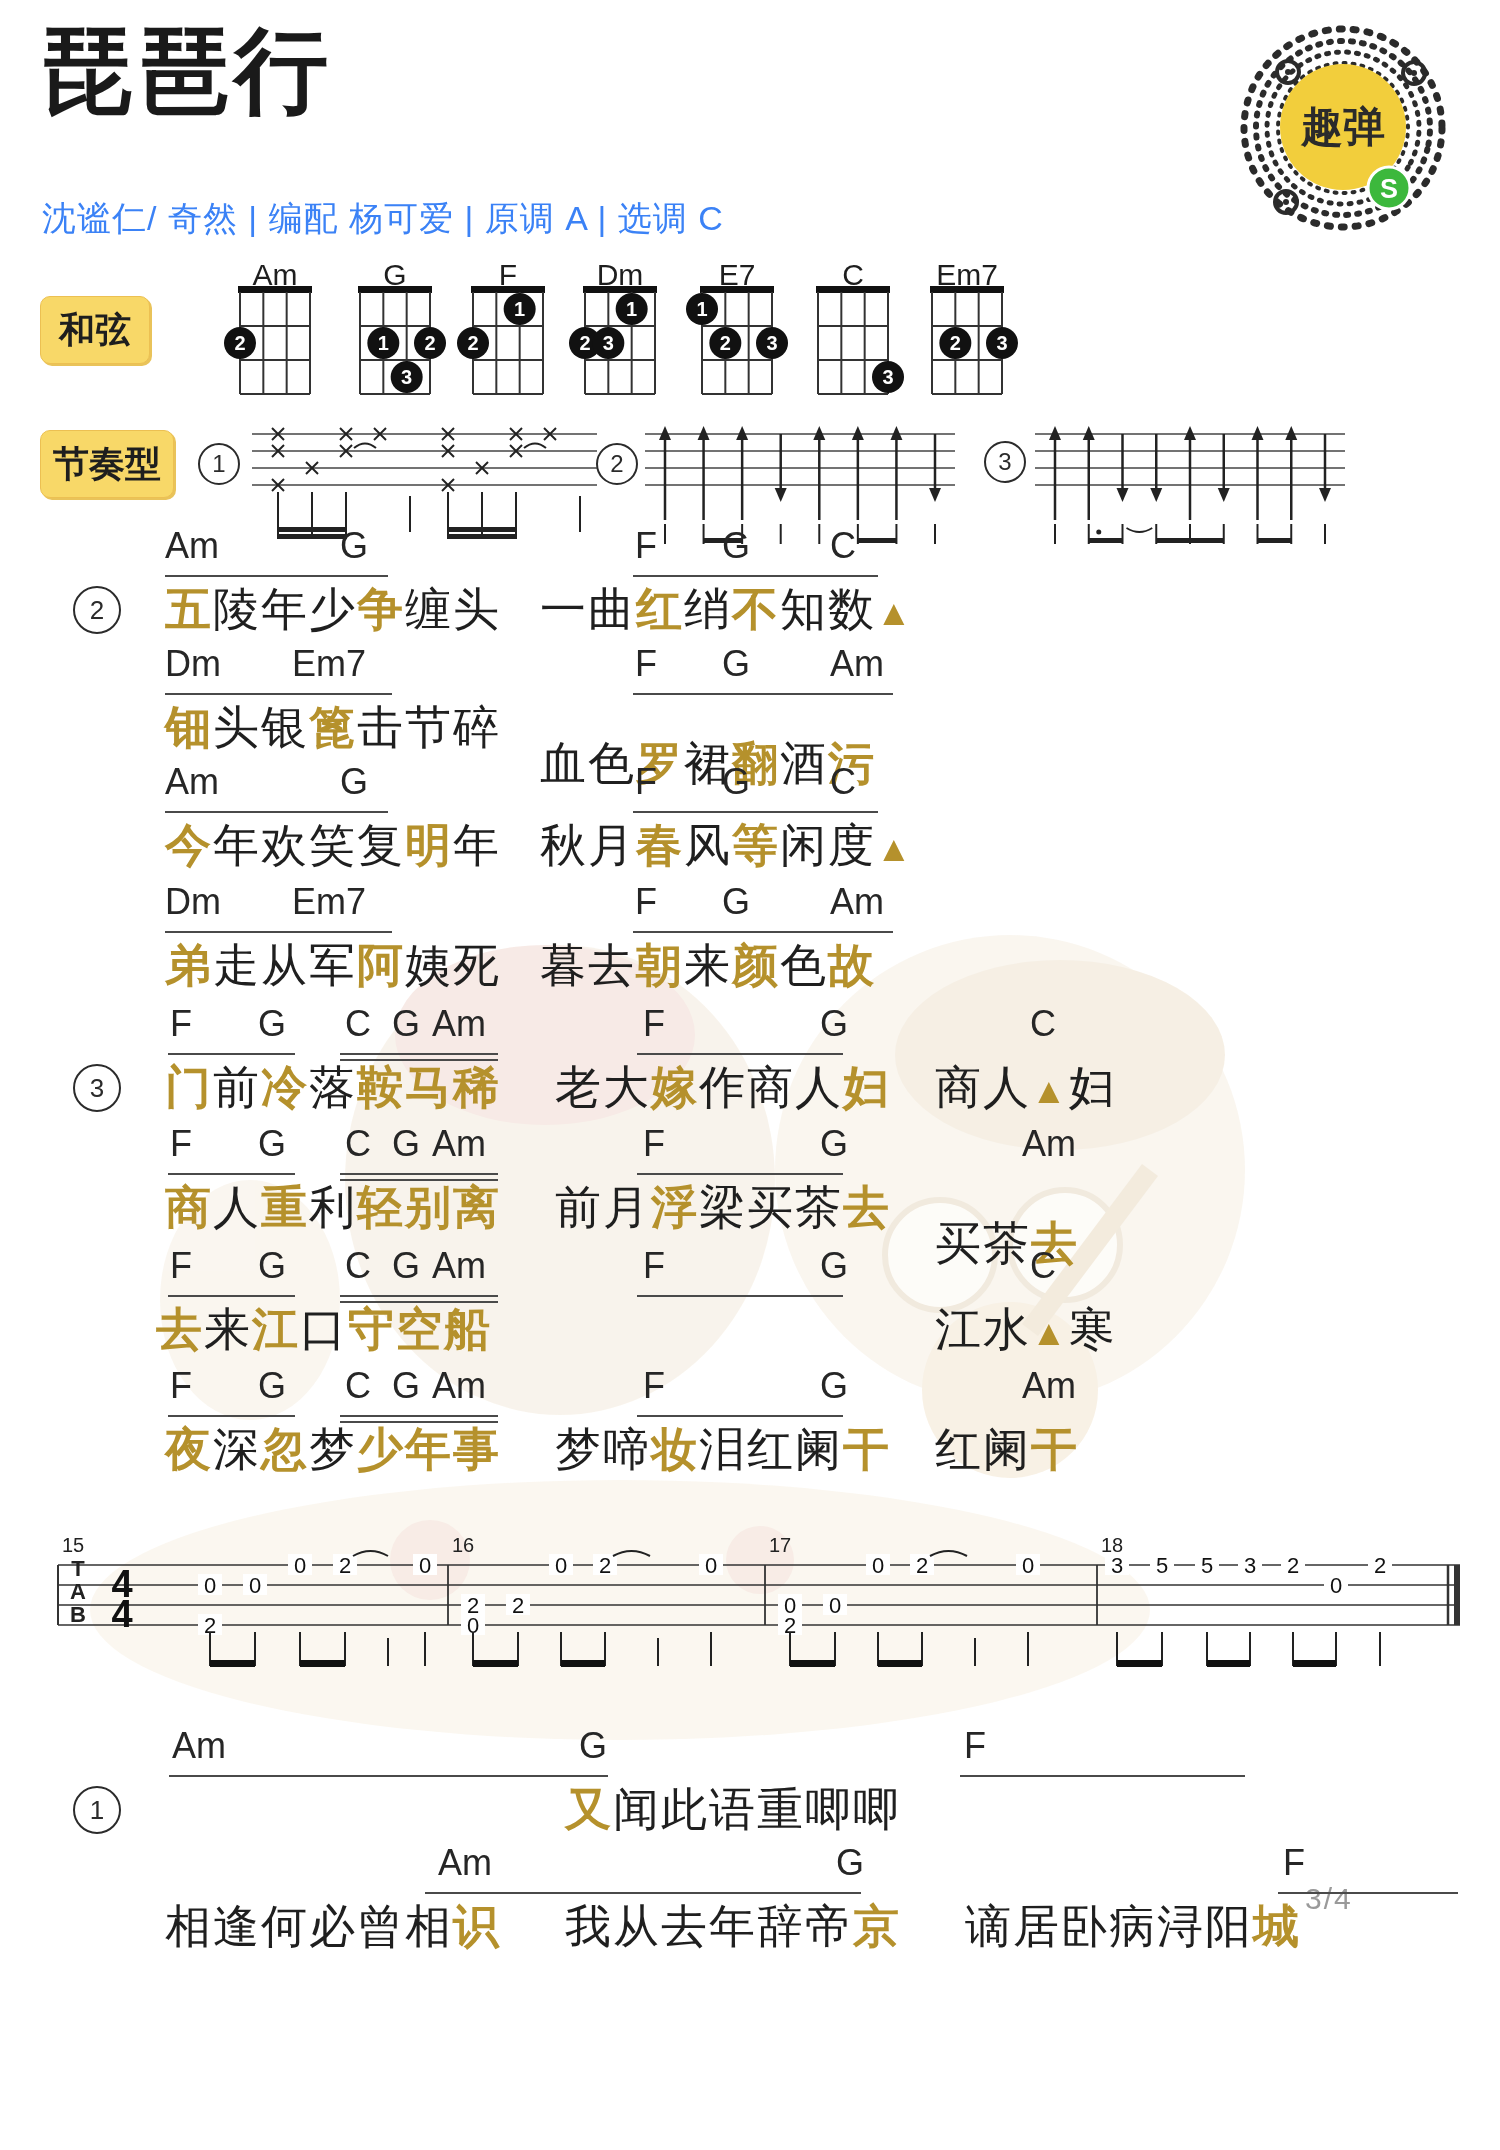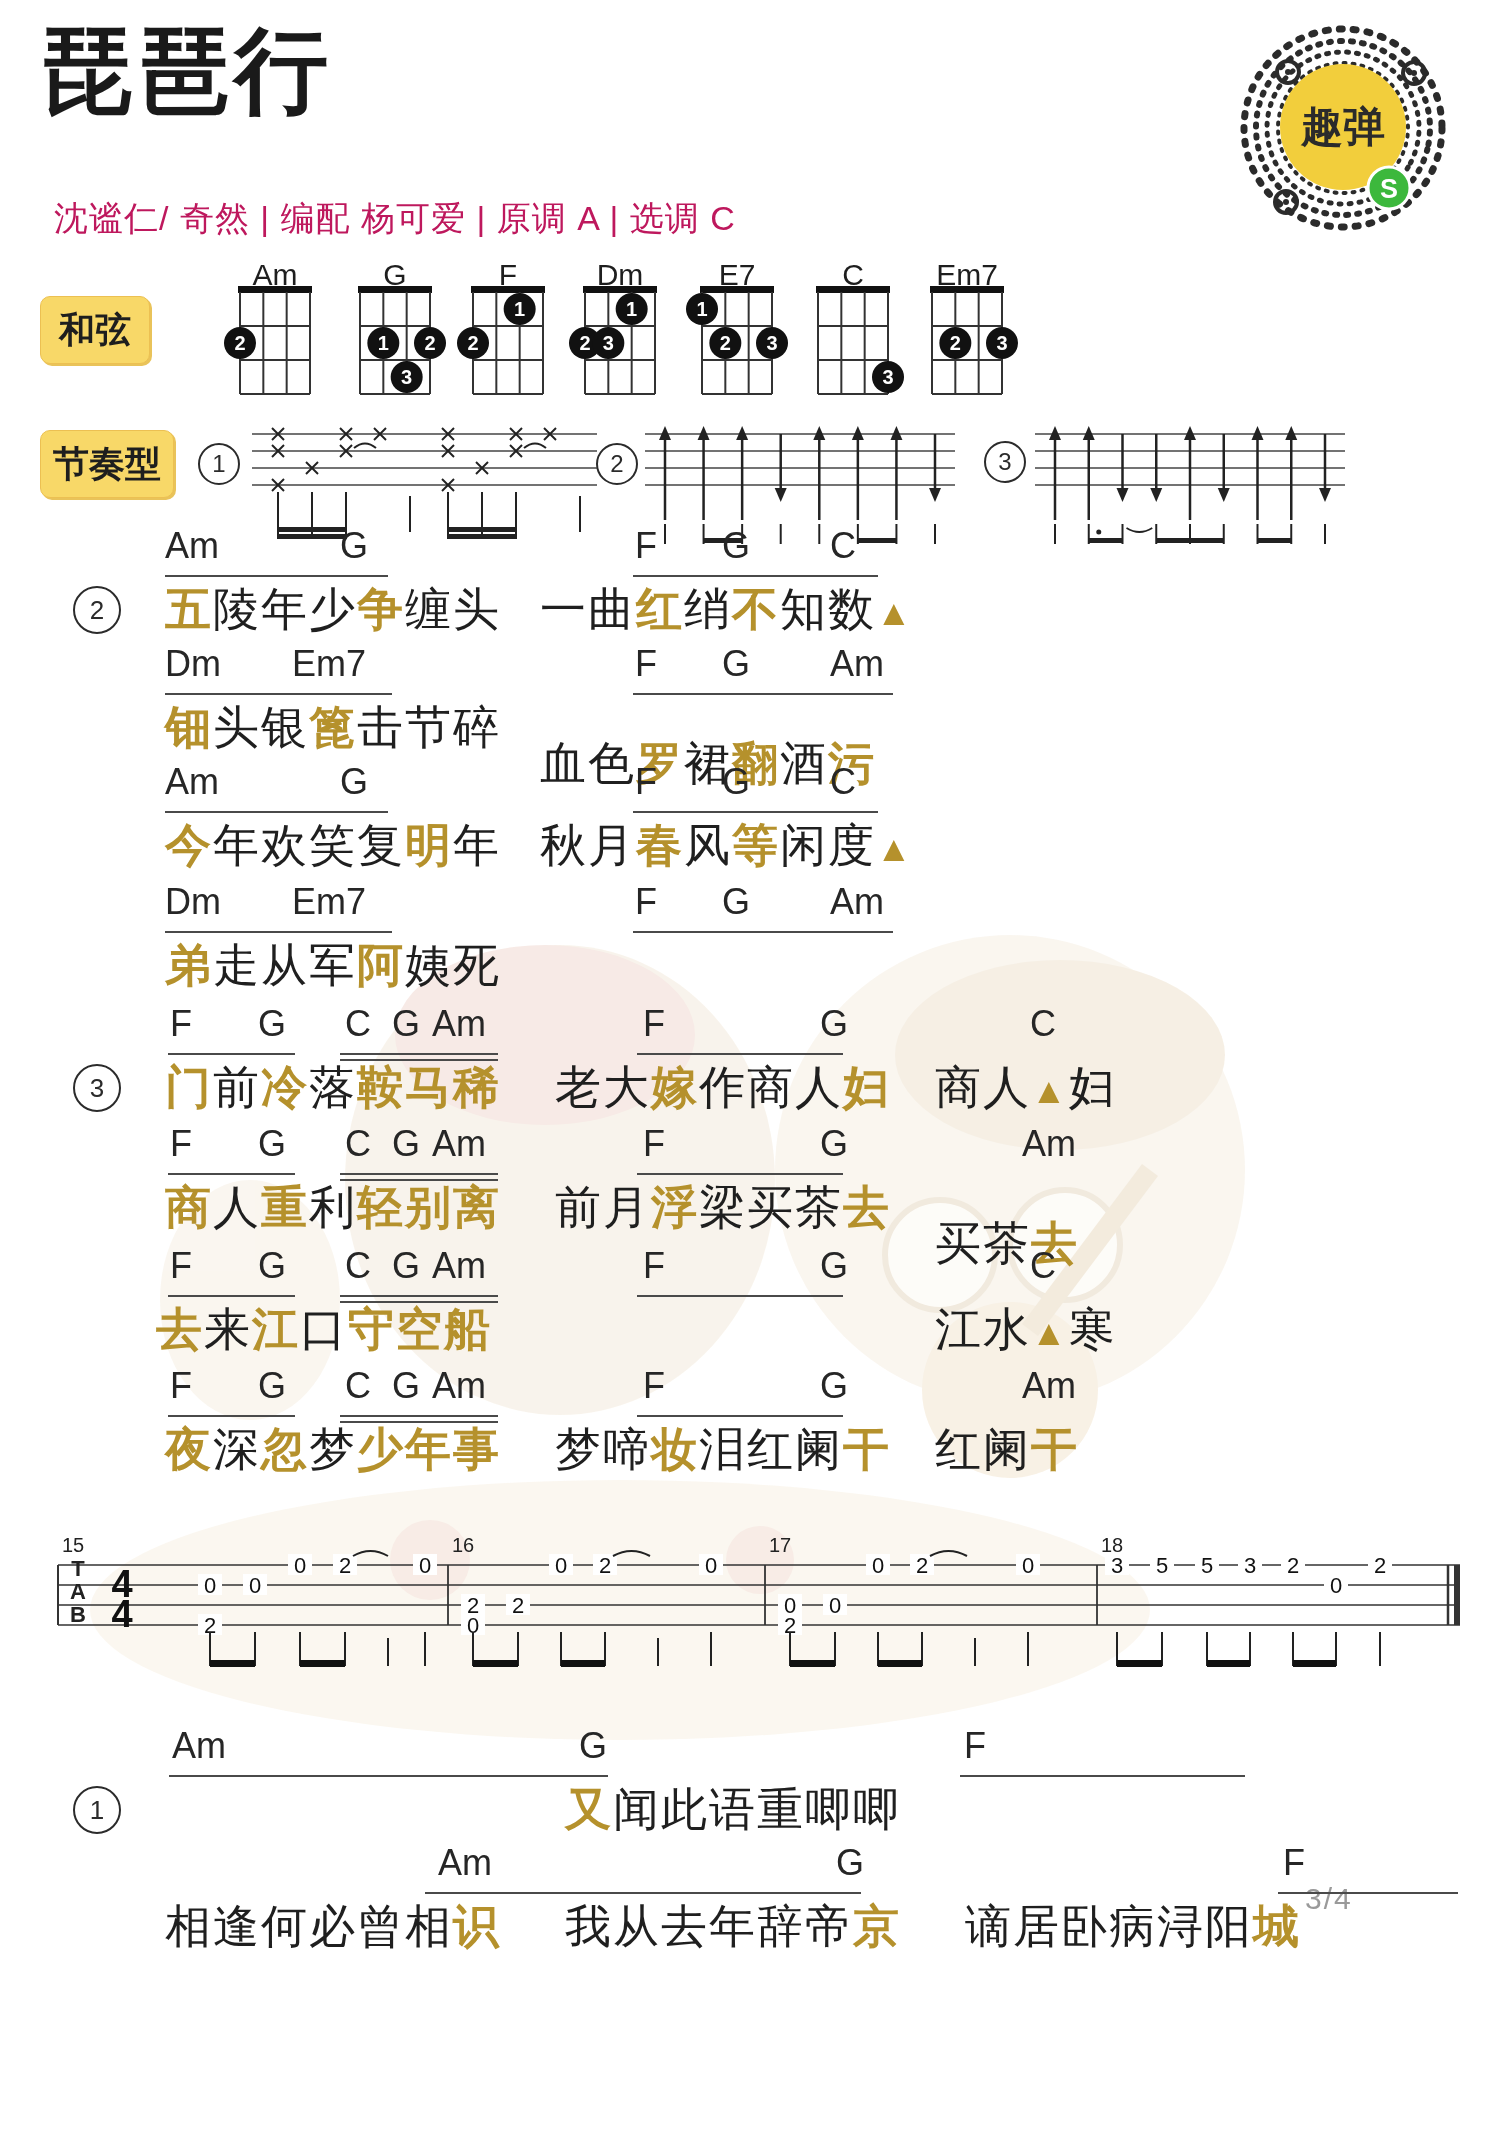--- a/index.html
+++ b/index.html
@@ -1,20 +1,20 @@
 <!DOCTYPE html>
 <html><head>
 <meta charset="utf-8">
 <style>
   html,body{margin:0;padding:0;background:#e8e8e8;}
   #page{position:relative;width:1500px;height:2150px;background:#ffffff;overflow:hidden;
         font-family:"Liberation Sans","DejaVu Sans",sans-serif;color:#1f1f1f;}
   .abs{position:absolute;}
   #title{left:38px;top:8px;font-size:94px;font-weight:900;letter-spacing:4px;color:#1a1a1a;}
-  #credits{left:42px;top:196px;font-size:34px;color:#be185d;letter-spacing:1px;margin-left:12px;}
+  #credits{left:42px;top:196px;font-size:34px;color:#3b82f6;letter-spacing:1px;}
   .ylabel{background:#F8D868;border:1px solid #ecc052;border-radius:10px;
           display:flex;align-items:center;justify-content:center;
           font-size:36px;font-weight:700;color:#1e1e1e;box-shadow:2px 2px 0 #e9c35a;}
   .chordname{font-size:30px;color:#1e1e1e;text-align:center;font-weight:400;}
   .cnum{border:2.5px solid #2b2b2b;border-radius:50%;display:flex;align-items:center;
         justify-content:center;color:#2b2b2b;background:#fff;}
   .chord{font-size:36px;color:#262626;white-space:nowrap;line-height:1;}
   .ul{border-top:2px solid #4a4a4a;height:0;}
   .lyric{font-size:46px;line-height:1;white-space:nowrap;letter-spacing:2px;color:#1f1f1f;}
   .lyric .g{color:#B5912C;font-weight:700;}
@@ -366,20 +366,21 @@
     <div class="lyric abs" style="left: 540px; top: 822px; z-index: 1;"><span>秋月</span><span class="g">春</span><span>风</span><span class="g">等</span><span>闲度</span><span class="g tri">▲</span></div>
     <div class="lyric abs" style="left: 165px; top: 822px; z-index: 1;"><span class="g">今</span><span>年欢笑复</span><span class="g">明</span><span>年</span></div>
     <div class="chord abs" style="left: 165px; top: 884px; z-index: 1;">Dm</div>
     <div class="chord abs" style="left: 292px; top: 884px; z-index: 1;">Em7</div>
     <div class="chord abs" style="left: 635px; top: 884px; z-index: 1;">F</div>
     <div class="chord abs" style="left: 722px; top: 884px; z-index: 1;">G</div>
     <div class="chord abs" style="left: 830px; top: 884px; z-index: 1;">Am</div>
     <div class="ul abs" style="left: 165px; top: 931px; z-index: 1; width: 227px;"></div>
     <div class="ul abs" style="left: 633px; top: 931px; z-index: 1; width: 260px;"></div>
     <div class="lyric abs" style="left: 165px; top: 942px; z-index: 1;"><span class="g">弟</span><span>走从军</span><span class="g">阿</span><span>姨死</span></div>
+    <div class="lyric abs" style="left: 540px; top: 942px; z-index: 1;"><span>暮去</span><span class="g">朝</span><span>来</span><span class="g">颜</span><span>色</span><span class="g">故</span></div>
     <div class="cnum abs" style="left: 73px; top: 1064px; z-index: 1; width: 44px; height: 44px; font-size: 26px;">3</div>
     <div class="chord abs" style="left: 170px; top: 1006px; z-index: 1;">F</div>
     <div class="chord abs" style="left: 258px; top: 1006px; z-index: 1;">G</div>
     <div class="chord abs" style="left: 345px; top: 1006px; z-index: 1;">C</div>
     <div class="chord abs" style="left: 392px; top: 1006px; z-index: 1;">G</div>
     <div class="chord abs" style="left: 432px; top: 1006px; z-index: 1;">Am</div>
     <div class="chord abs" style="left: 643px; top: 1006px; z-index: 1;">F</div>
     <div class="chord abs" style="left: 820px; top: 1006px; z-index: 1;">G</div>
     <div class="chord abs" style="left: 1030px; top: 1006px; z-index: 1;">C</div>
     <div class="ul abs" style="left: 168px; top: 1053px; z-index: 1; width: 127px;"></div>

